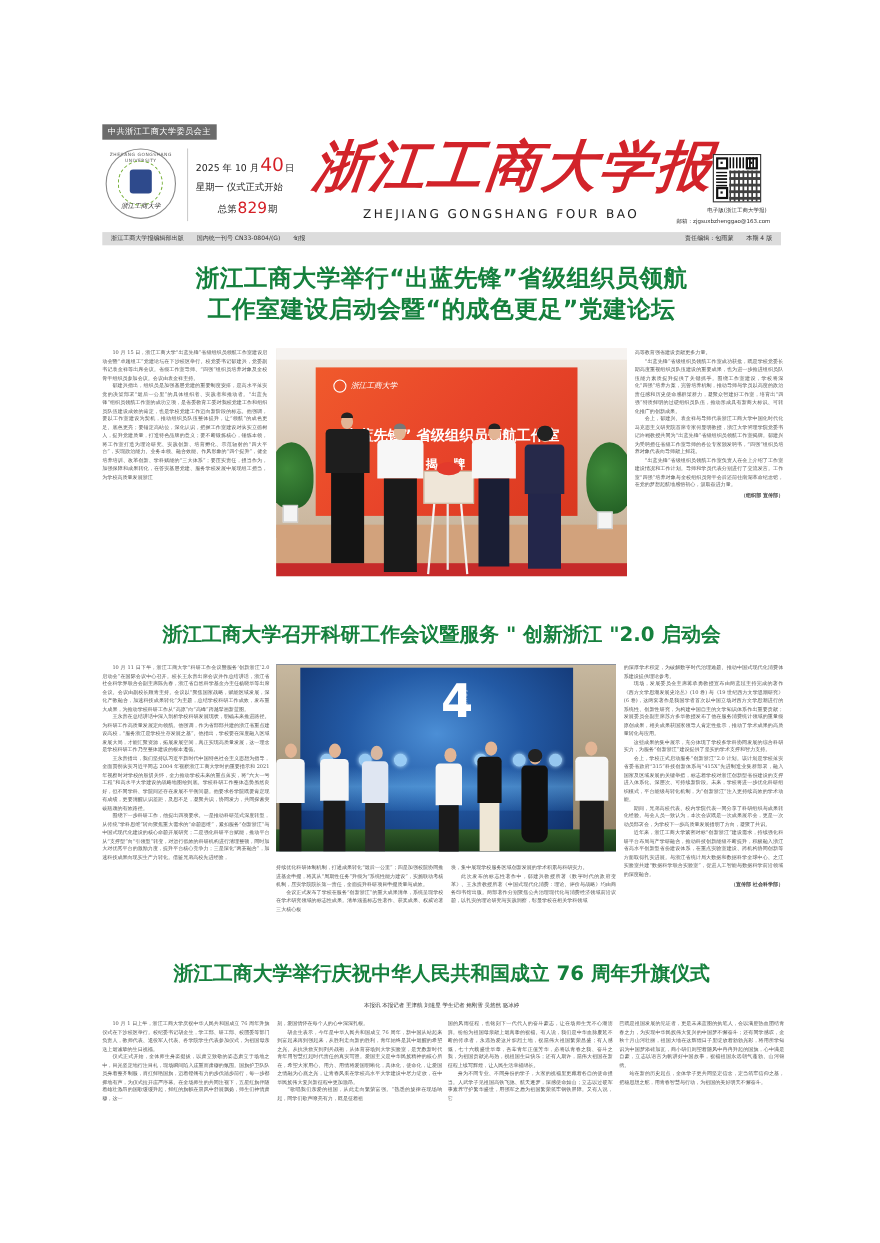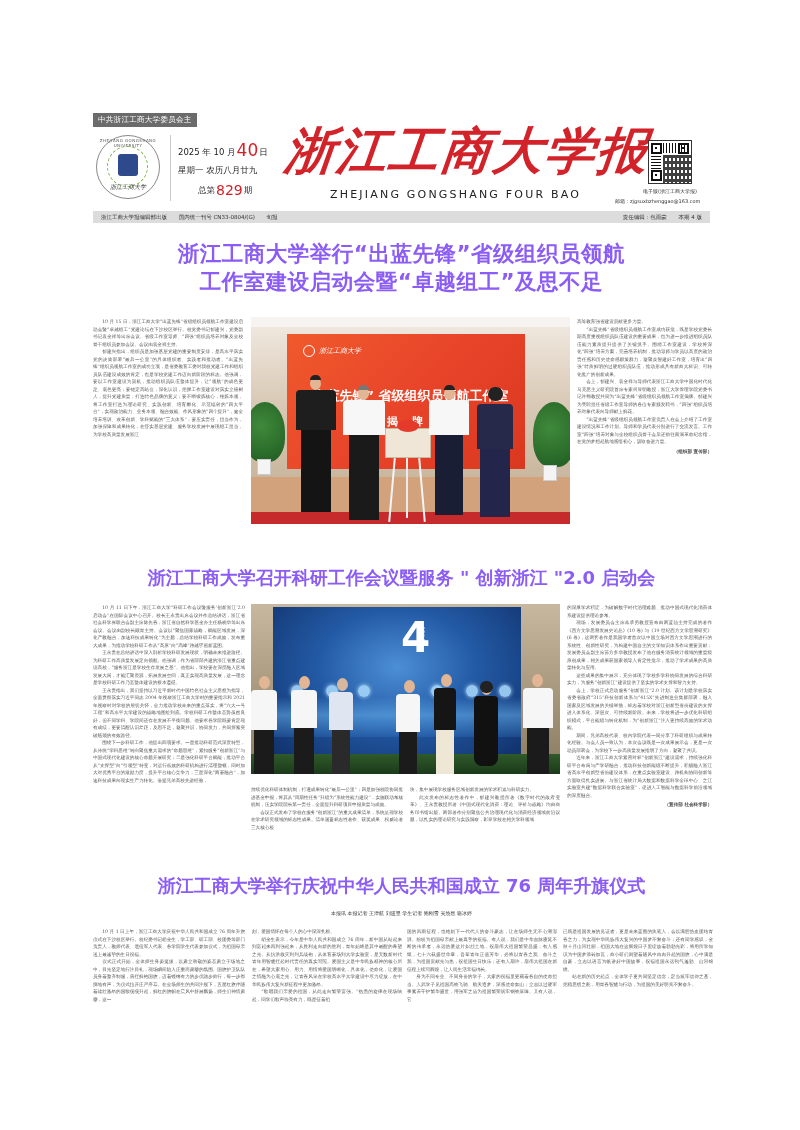--- a/index.html
+++ b/index.html
@@ -53,21 +53,21 @@
   .email { position: absolute; left: 615px; top: 198px; font-family: "DejaVu Sans", sans-serif;
     font-size: 5px; color: #333; white-space: nowrap; }
 
   .info-bar { position: absolute; left: 93px; top: 211px; width: 617px; height: 12px; background: #dcdcdc;
     font-family: "DejaVu Sans", sans-serif; font-size: 5.5px; color: #333; line-height: 12px; }
   .info-bar .left { position: absolute; left: 8px; }
   .info-bar .right { position: absolute; right: 8px; }
   .info-bar span.gap { margin-left: 10px; }
 
   
-  .headline { position: absolute; font-family: "DejaVu Sans", sans-serif; font-weight: bold; color: #8b5cf6;
+  .headline { position: absolute; font-family: "DejaVu Sans", sans-serif; font-weight: bold; color: #15803d;
     text-align: center; white-space: nowrap; }
   .h1 { left: 93px; top: 240px; width: 617px; font-size: 21.5px; line-height: 28px; letter-spacing: 0.5px; }
   .h2 { left: 93px; top: 564px; width: 617px; font-size: 18px; line-height: 28px; }
   .h3 { left: 93px; top: 872px; width: 617px; font-size: 18px; line-height: 28px; }
   .byline { position: absolute; left: 93px; top: 910px; width: 617px; text-align: center;
     font-family: "DejaVu Sans", sans-serif; font-size: 5px; color: #333; }
 
   
   .col { position: absolute; font-family: "DejaVu Serif", serif; font-size: 4.6px; line-height: 7.5px;
     color: #555; text-align: justify; overflow: hidden; }
@@ -136,21 +136,21 @@
     <div class="emblem-script">浙江工商大学</div>
   </div>
   <div class="divider-v"></div>
 
   <div class="date-block">
     <div class="date-line">
       <span>2025 年 10 月</span>
       <span class="big-red">40</span>
       <span>日</span>
     </div>
-    <div class="weekday-line">星期一  农历八月廿九</div>
+    <div class="weekday-line">星期一  仪式正式开始</div>
     <div class="issue-line">
       <span>总第</span>
       <span class="big-red">829</span>
       <span>期</span>
     </div>
   </div>
 
   <div class="masthead-title">浙江工商大学报</div>
   <div class="masthead-pinyin">ZHEJIANG  GONGSHANG  FOUR  BAO</div>
 
@@ -172,21 +172,21 @@
       <span class="gap">旬报</span>
     </div>
     <div class="right">
       <span>责任编辑：包雨蒙</span>
       <span class="gap">本期 4 版</span>
     </div>
   </div>
 
   <div class="headline h1">
     <div>浙江工商大学举行“出蓝先锋”省级组织员领航</div>
-    <div>工作室建设启动会暨“卓越组工”及思不足</div>
+    <div>工作室建设启动会暨“的成色更足”党建论坛</div>
   </div>
 
   <div class="col" style="left:93px; top:318px; width:150px; height:210px;">
     <p>10 月 15 日，浙江工商大学“出蓝先锋”省级组织员领航工作室建设启动会暨“卓越组工”党建论坛在下沙校区举行。校党委书记郁建兴，党委副书记袁金祥等出席会议。省级工作室导师、“四强”组织员培养对象及全校骨干组织员参加会议。会议由袁金祥主持。</p>
     <p>郁建兴指出，组织员是加强基层党建的重要制度安排，是高水平落实党的决策部署“最后一公里”的具体组织者、实践者和推动者。“出蓝先锋”组织员领航工作室的成功立项，是省委教育工委对我校党建工作和组织员队伍建设成效的肯定，也是学校党建工作迈向新阶段的标志。他强调，要以工作室建设为契机，推动组织员队伍整体提升，让“领航”的成色更足、底色更亮；要锚定高站位，深化认识，把握工作室建设对落实立德树人，提升党建质量，打造特色品牌的意义；要不断锻炼核心，锤炼本领，将工作室打造为理论研究、实践创新、培育孵化、示范辐射的“四大平台”，实现政治能力、业务本领、融合效能、作风形象的“四个提升”，健全培养培训、改革创新、学科赋能的“三大体系”；要压实责任，担当作为，加强保障和成果转化，在答实基层党建、服务学校发展中展现组工担当，为学校高质量发展浙江</p>
   </div>
 
   <div class="photo photo1">
     <div class="p1-wall"></div>
     <div class="p1-ceiling"></div>

